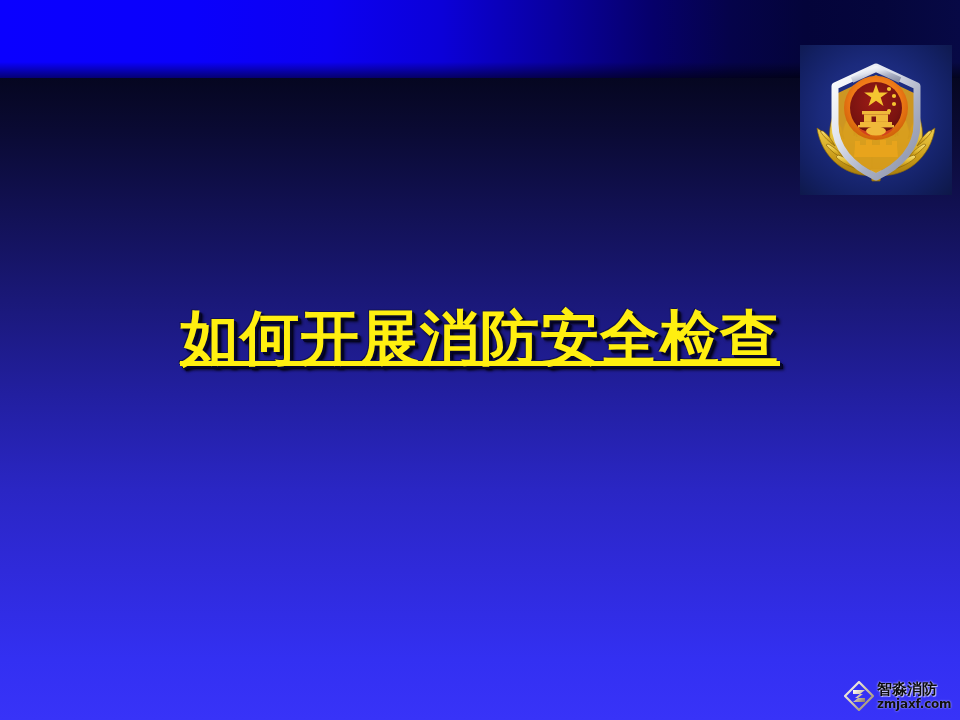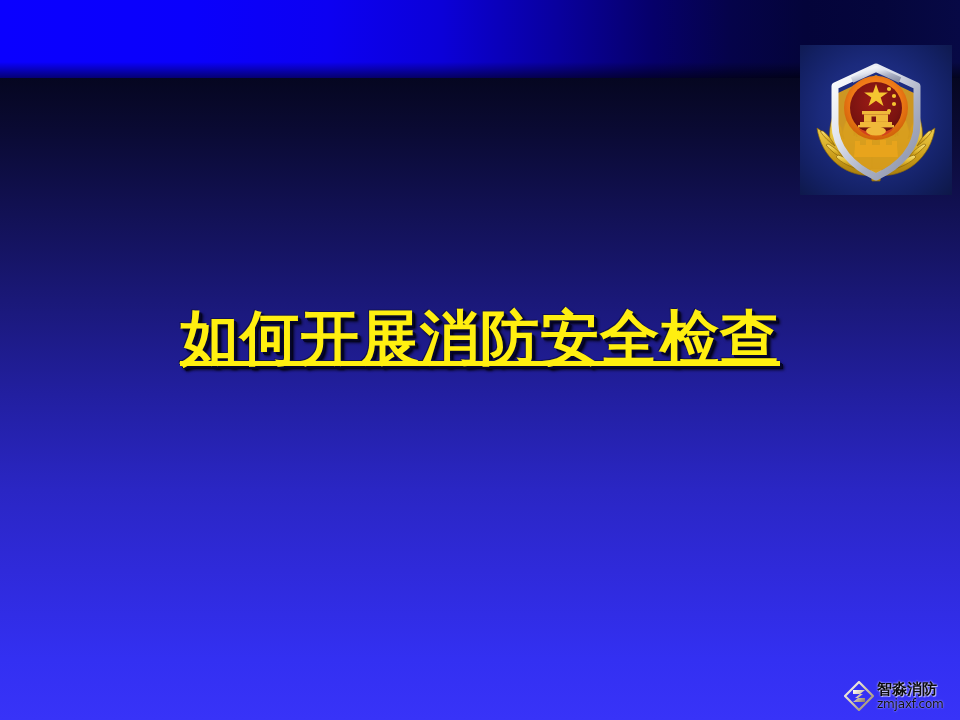--- a/index.html
+++ b/index.html
@@ -138,21 +138,21 @@
     font-family: "DejaVu Sans", "Liberation Sans", sans-serif;
     font-weight: bold;
     font-size: 15px;
     color: #0c0c0c;
     letter-spacing: 0px;
     text-shadow: 0 0 2px rgba(255,255,255,0.9), 1px 1px 0 rgba(255,255,255,0.55);
     white-space: nowrap;
   }
   .wm-url {
     font-family: "DejaVu Sans", "Liberation Sans", sans-serif;
-    font-weight: normal;
+    font-weight: bold;
     font-size: 12px;
     color: #101010;
     letter-spacing: -0.2px;
     margin-top: 1px;
     text-shadow: 0 0 2px rgba(255,255,255,0.8);
     white-space: nowrap;
   }
 </style>
 </head>
 <body>

